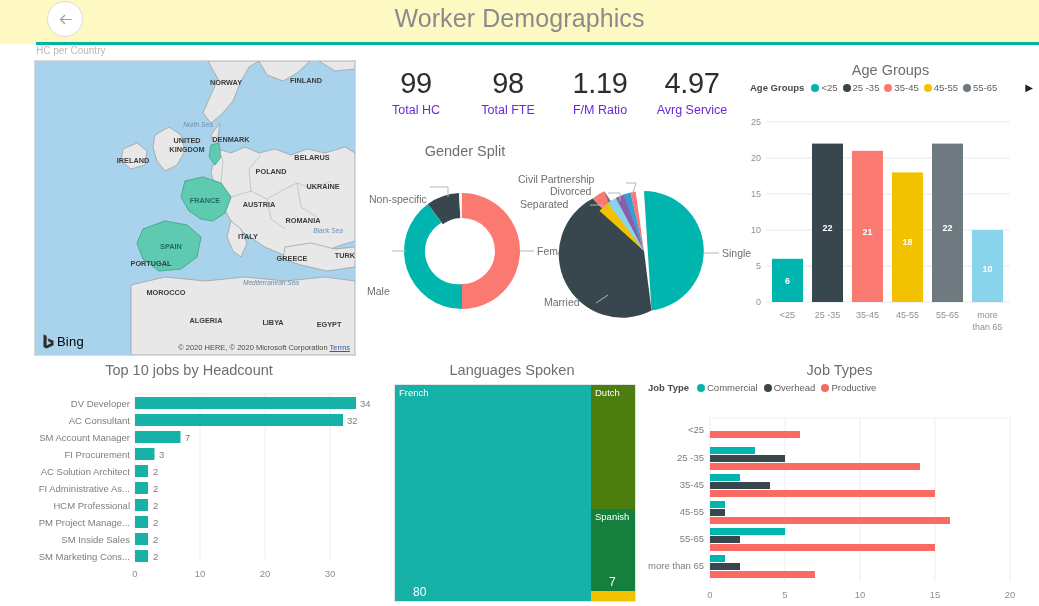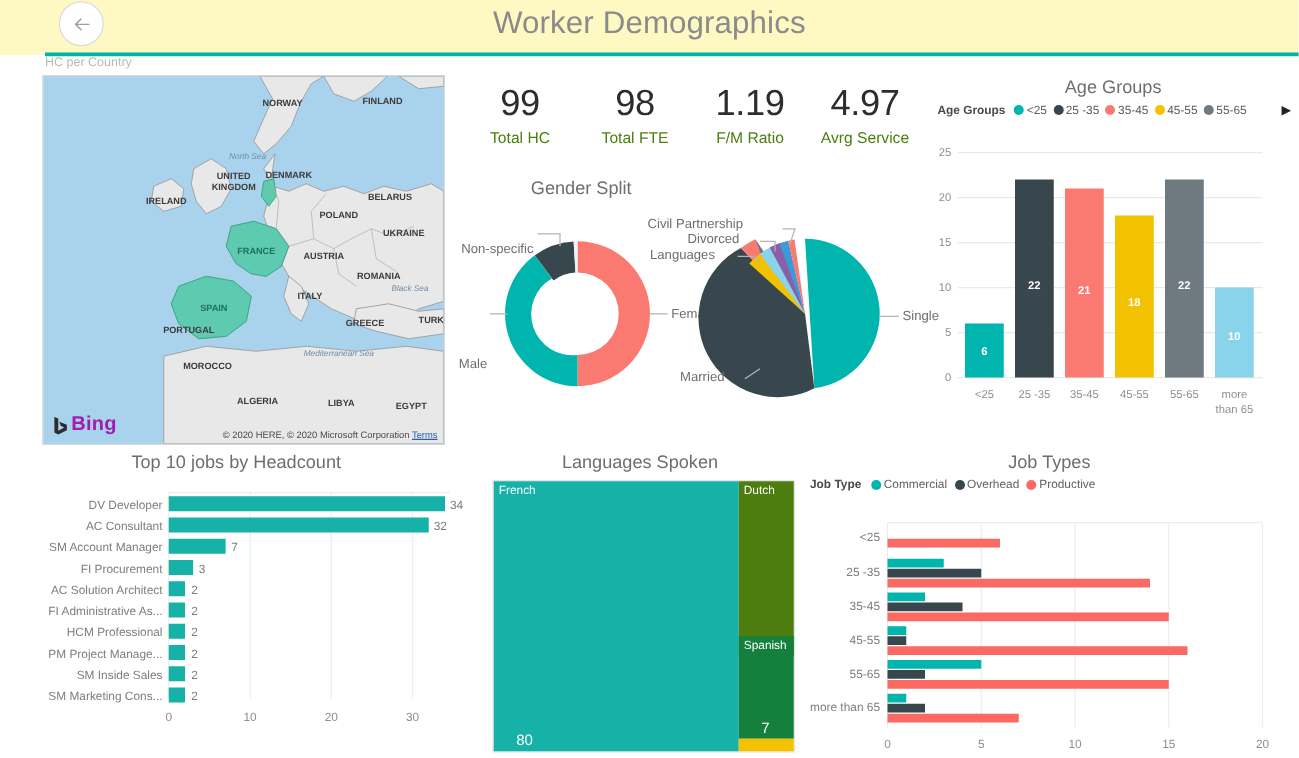--- a/index.html
+++ b/index.html
@@ -27,30 +27,30 @@
     letter-spacing:.1px;
   }
   .accent-rule { position:absolute; left:36px; top:42px; width:1003px; height:3px; background:#00b3a4; }
   .section-label { position:absolute; left:36px; top:45px; font-size:10px; color:#b9b9b9; }
 
   
   .map-card { position:absolute; left:34px; top:60px; width:322px; height:296px;
               border:1px solid #d8d8d8; overflow:hidden; background:#aad3ec; }
   .map-svg { position:absolute; left:0; top:0; }
   .bing-logo { position:absolute; left:8px; bottom:6px; display:flex; align-items:center; gap:3px; }
-  .bing-text { font-size:16px; color:#a21caf; font-weight:700; letter-spacing:.2px; }
+  .bing-text { font-size:13px; color:#000000; font-weight:400; letter-spacing:.2px; }
   .map-attr { position:absolute; right:5px; bottom:3px; font-size:7.5px; color:#4a4a4a; }
   .map-attr .terms { color:#2a5db0; text-decoration:underline; }
 
   
   .kpis { position:absolute; left:370px; top:66px; width:368px; height:70px;
           display:flex; justify-content:space-between; }
   .kpi { flex:1; text-align:center; }
   .kpi-value { font-size:29px; color:#2d2d2d; font-weight:400; line-height:34px; letter-spacing:-.3px; }
-  .kpi-label { font-size:12.5px; color:#4d7c0f; margin-top:3px; }
+  .kpi-label { font-size:12.5px; color:#6d28d9; margin-top:3px; }
 
   
   .chart-title { text-align:center; font-size:14.5px; color:#6e6e6e; font-weight:400; }
   .donut-card { position:absolute; left:370px; top:143px; width:190px; height:200px; }
   .pie-card  { position:absolute; left:556px; top:143px; width:200px; height:200px; }
   .pie-wrap { position:absolute; left:0; top:22px; width:100%; height:178px; }
   .lbl { position:absolute; font-size:10.5px; color:#6e6e6e; white-space:nowrap; }
 
   
   .age-card { position:absolute; left:742px; top:62px; width:297px; height:292px; }
@@ -245,21 +245,21 @@
       <g stroke="#b5b5b5" stroke-width="1" fill="none">
         <path d="M76,30 L80,18 L70,18"></path>
         <path d="M64,36 L64,28 L52,28"></path>
         <path d="M52,44 L46,40 L34,40"></path>
         <path d="M148,88 L163,88"></path>
         <path d="M52,130 L40,138"></path>
       </g>
     </svg>
     <div class="lbl" style="left:-38px; top:8px;">Civil Partnership</div>
     <div class="lbl" style="left:-6px; top:20px;">Divorced</div>
-    <div class="lbl" style="left:-36px; top:33px;">Languages</div>
+    <div class="lbl" style="left:-36px; top:33px;">Separated</div>
     <div class="lbl" style="left:166px; top:82px;">Single</div>
     <div class="lbl" style="left:-12px; top:131px;text-align:right;">Married</div>
   </div>
 </div>
 
 <div class="age-card">
   <div class="chart-title">Age Groups</div>
   <div class="legend">
     <span class="legend-title">Age Groups</span>
     <span class="legend-item">

